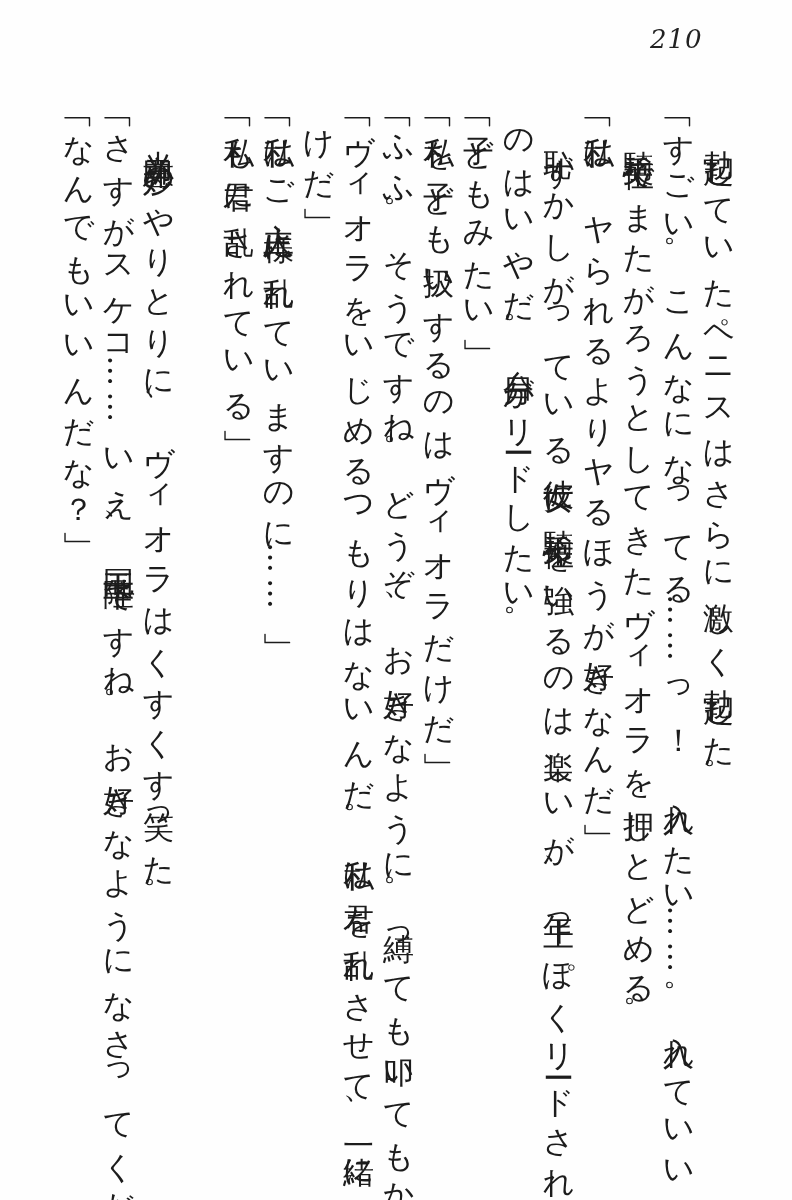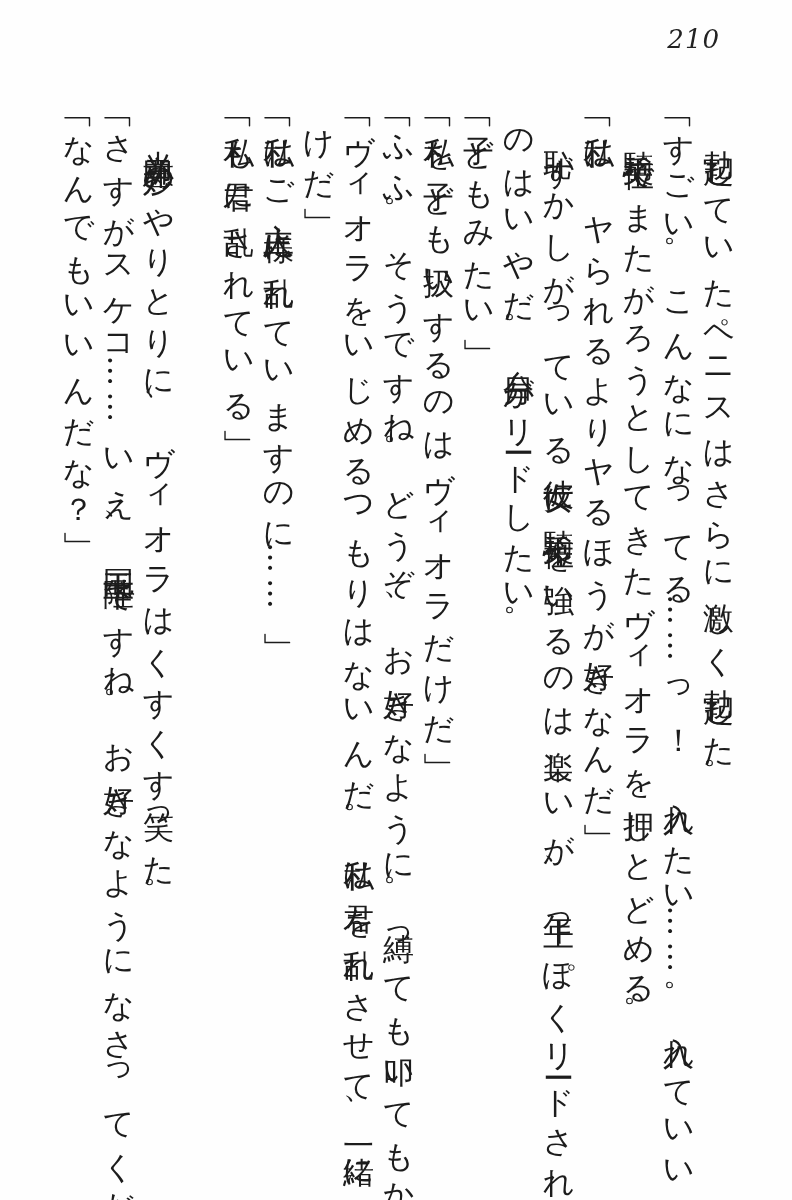--- a/index.html
+++ b/index.html
@@ -14,21 +14,21 @@
     background: #fefefe;
     overflow: hidden;
     font-family: "DejaVu Serif", "Liberation Serif", serif;
     color: #1c1c1c;
   }
   .page-number {
     position: absolute;
     top: 24px;
     left: 650px;
     width: 70px;
-    text-align: right;
+    text-align: left;
     font-size: 26px;
     font-style: italic;
     letter-spacing: 1px;
     color: #222222;
   }
   .text-block {
     position: absolute;
     top: 108px;
     right: 53px;
     height: 1014px;

